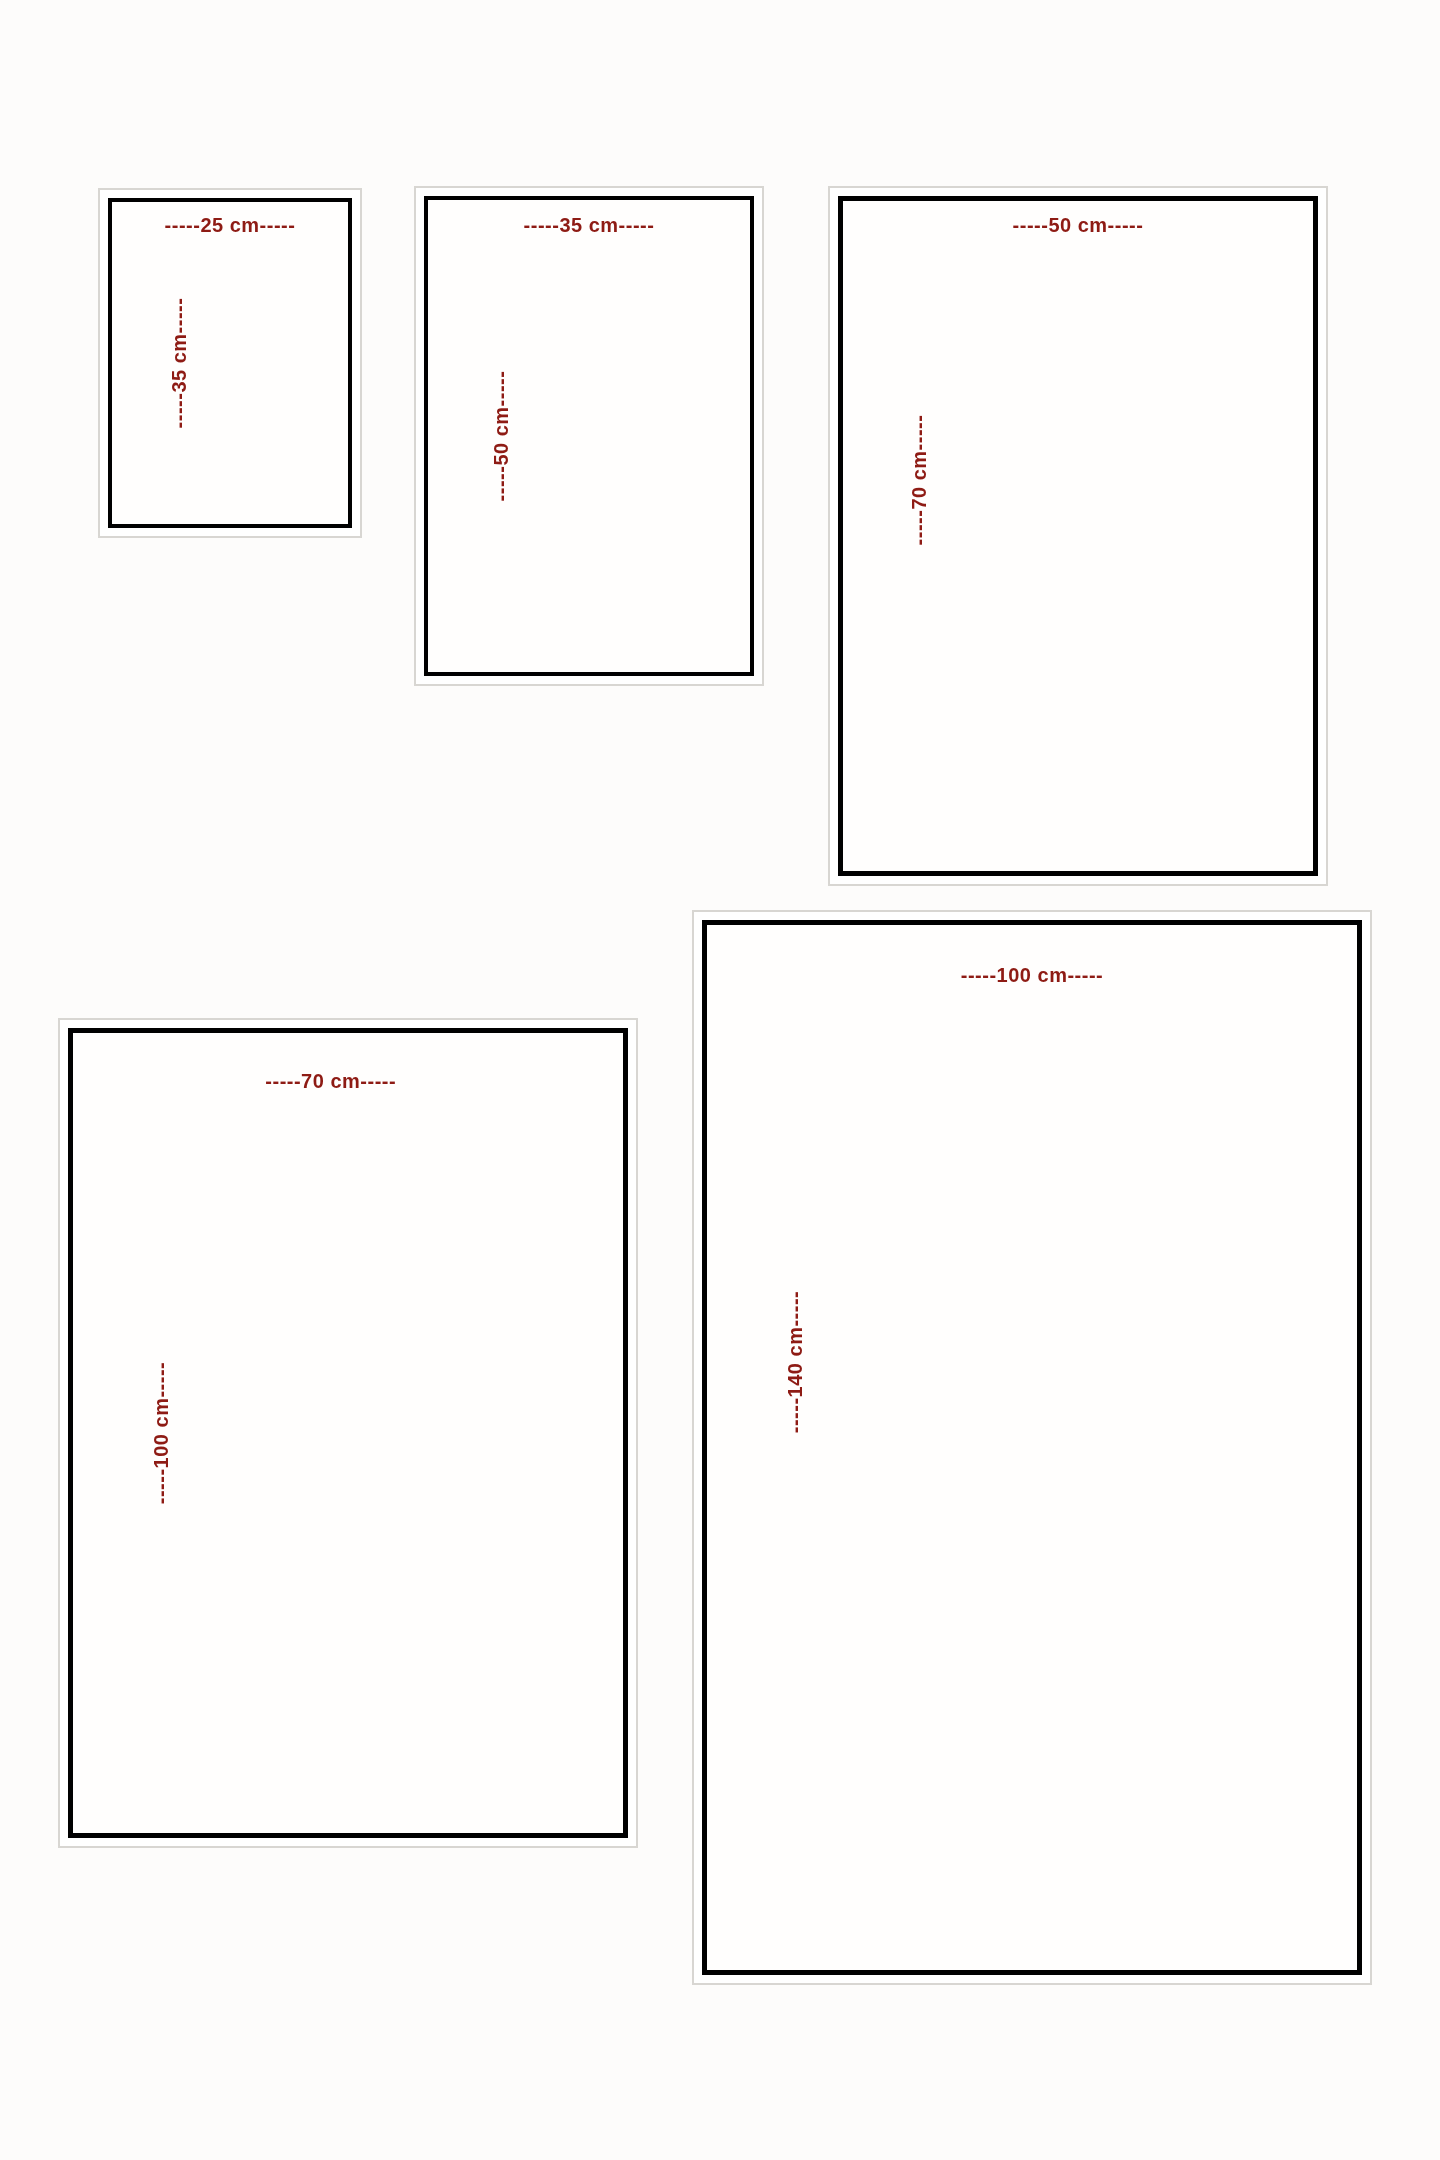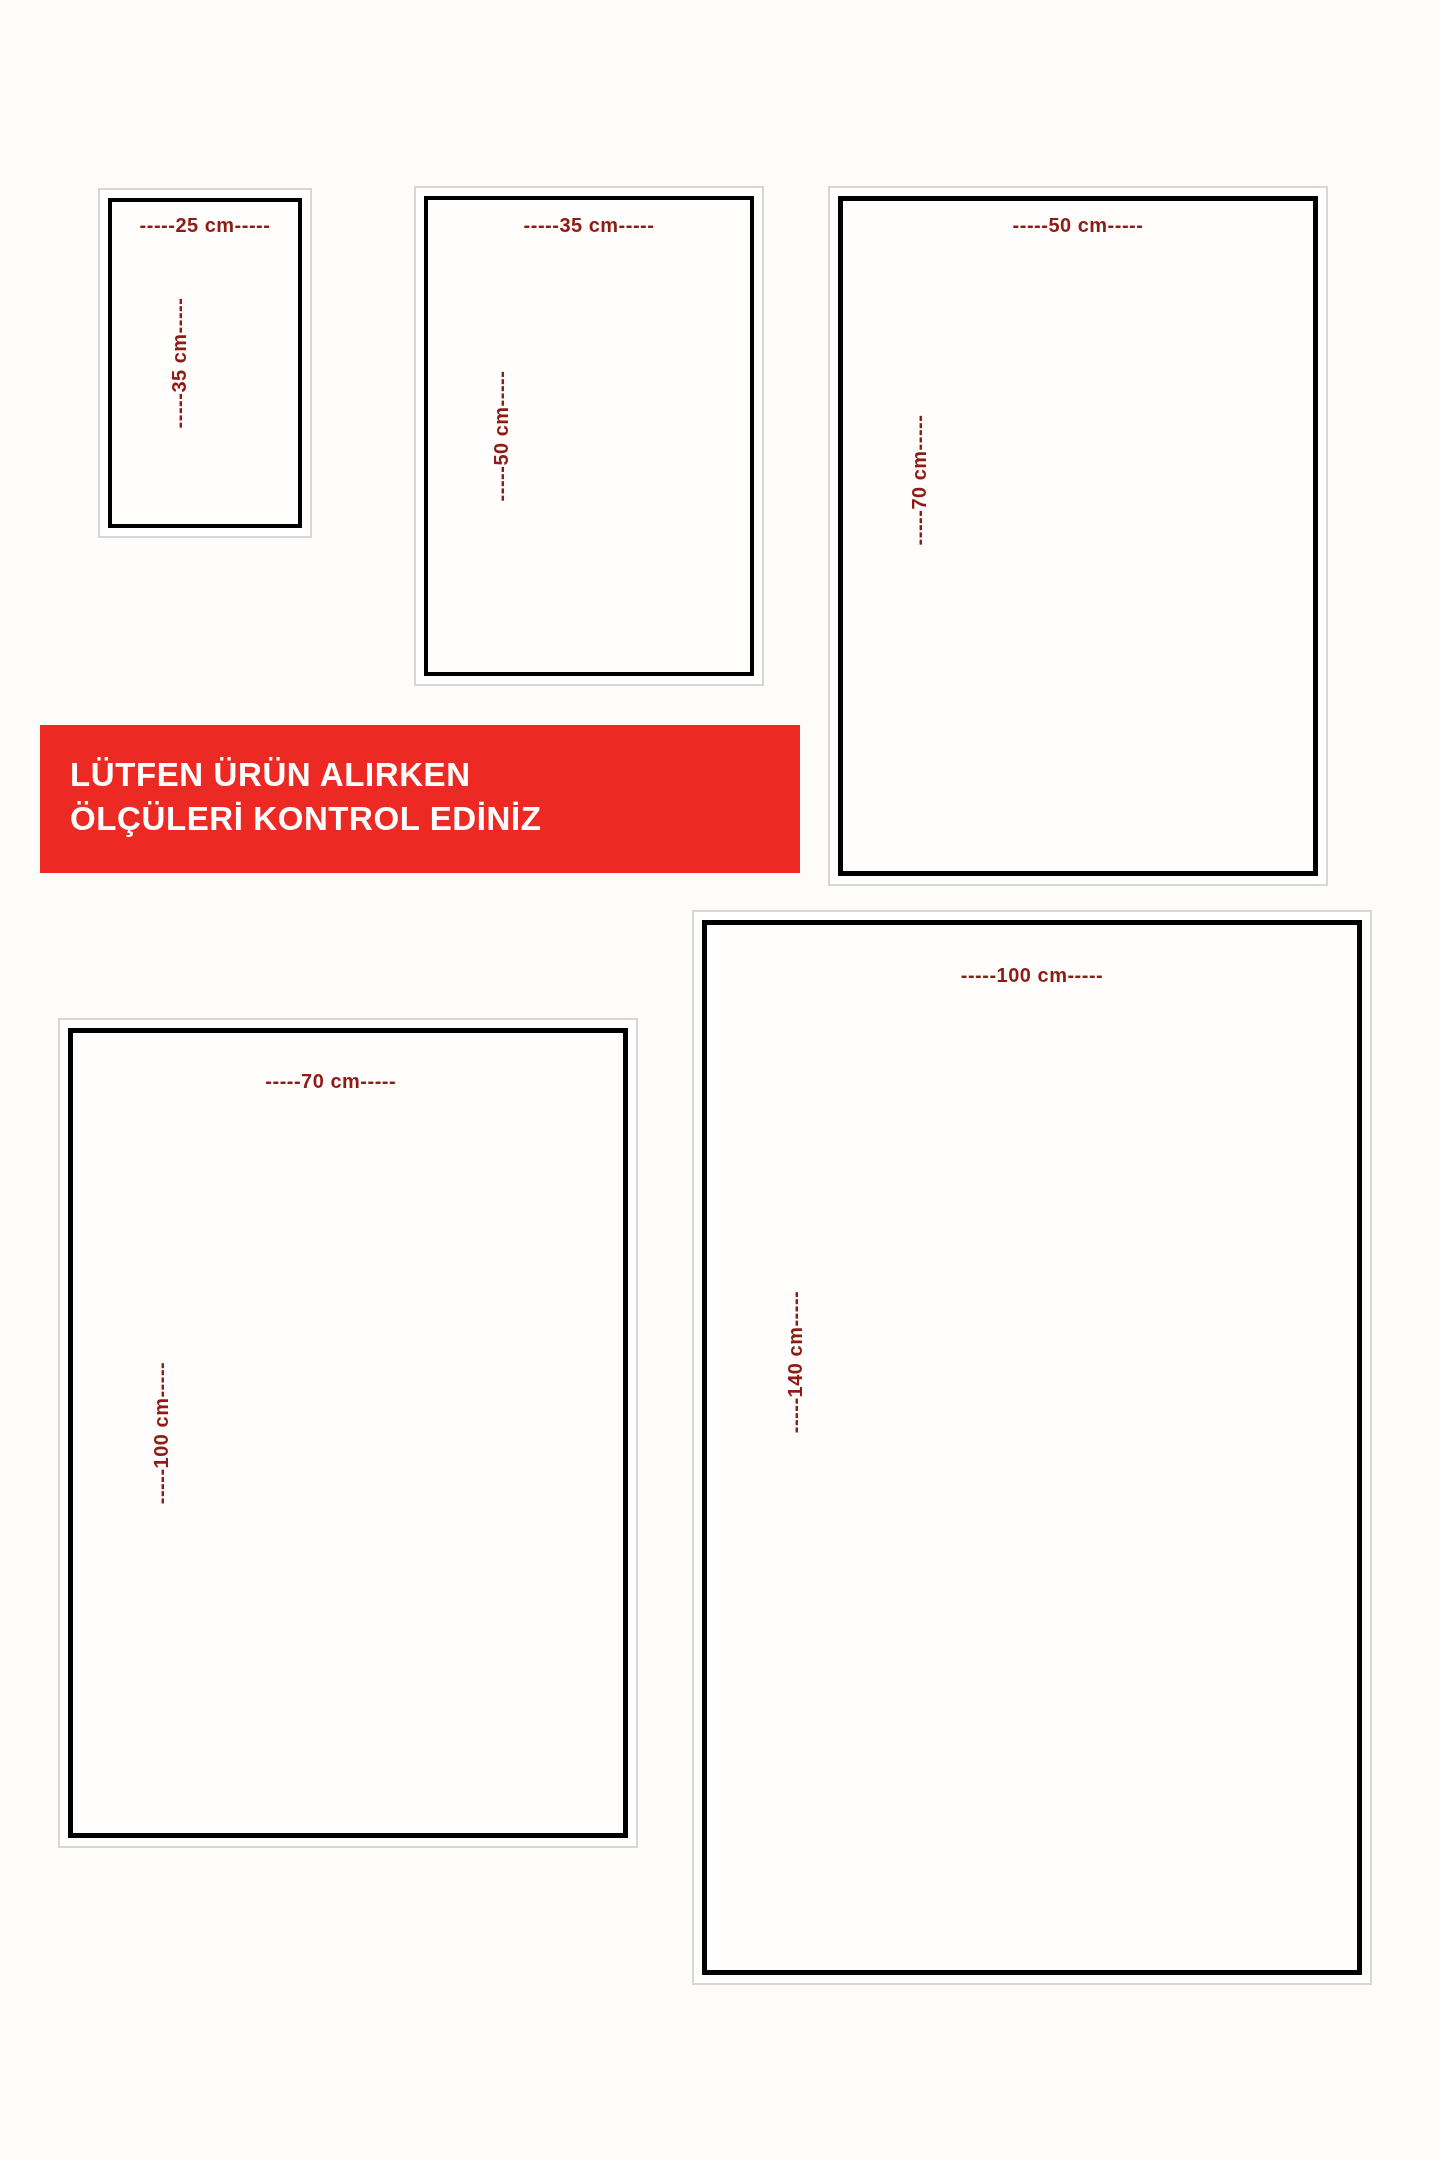--- a/index.html
+++ b/index.html
@@ -77,42 +77,38 @@
     letter-spacing: 0.6px;
     white-space: nowrap;
     font-family: "Liberation Sans", sans-serif;
   }
 </style>
 </head>
 <body>
 
 <div id="canvas">
 
-  <div class="frame thin" style="left:98px; top:188px; width:214px; height:350px;">
+  <div class="frame thin" style="left:98px; top:188px; width:264px; height:350px;">
     <div class="inner"></div>
     <div class="dim" style="left:50%; top:24px; transform:translateX(-50%);">-----25 cm-----</div>
     <div class="dim vert" style="left:14px; top:50%; transform:translate(0,-50%) rotate(-90deg);">-----35 cm-----</div>
   </div>
 
   <div class="frame thin" style="left:414px; top:186px; width:350px; height:500px;">
     <div class="inner"></div>
     <div class="dim" style="left:50%; top:26px; transform:translateX(-50%);">-----35 cm-----</div>
     <div class="dim vert" style="left:20px; top:50%; transform:translate(0,-50%) rotate(-90deg);">-----50 cm-----</div>
   </div>
 
   <div class="frame" style="left:828px; top:186px; width:500px; height:700px;">
     <div class="inner"></div>
     <div class="dim" style="left:50%; top:26px; transform:translateX(-50%);">-----50 cm-----</div>
     <div class="dim vert" style="left:24px; top:42%; transform:translate(0,-50%) rotate(-90deg);">-----70 cm-----</div>
   </div>
 
-  <div id="banner" style="left:40px; top:725px; width:760px; height:148px;">
-    <div class="line">LÜTFEN ÜRÜN ALIRKEN</div>
-    <div class="line">ÖLÇÜLERİ KONTROL EDİNİZ</div>
-  </div>
 
   <div class="frame" style="left:58px; top:1018px; width:580px; height:830px;">
     <div class="inner"></div>
     <div class="dim" style="left:47%; top:50px; transform:translateX(-50%);">-----70 cm-----</div>
     <div class="dim vert" style="left:30px; top:50%; transform:translate(0,-50%) rotate(-90deg);">-----100 cm-----</div>
   </div>
 
   <div class="frame" style="left:692px; top:910px; width:680px; height:1075px;">
     <div class="inner"></div>
     <div class="dim" style="left:50%; top:52px; transform:translateX(-50%);">-----100 cm-----</div>

